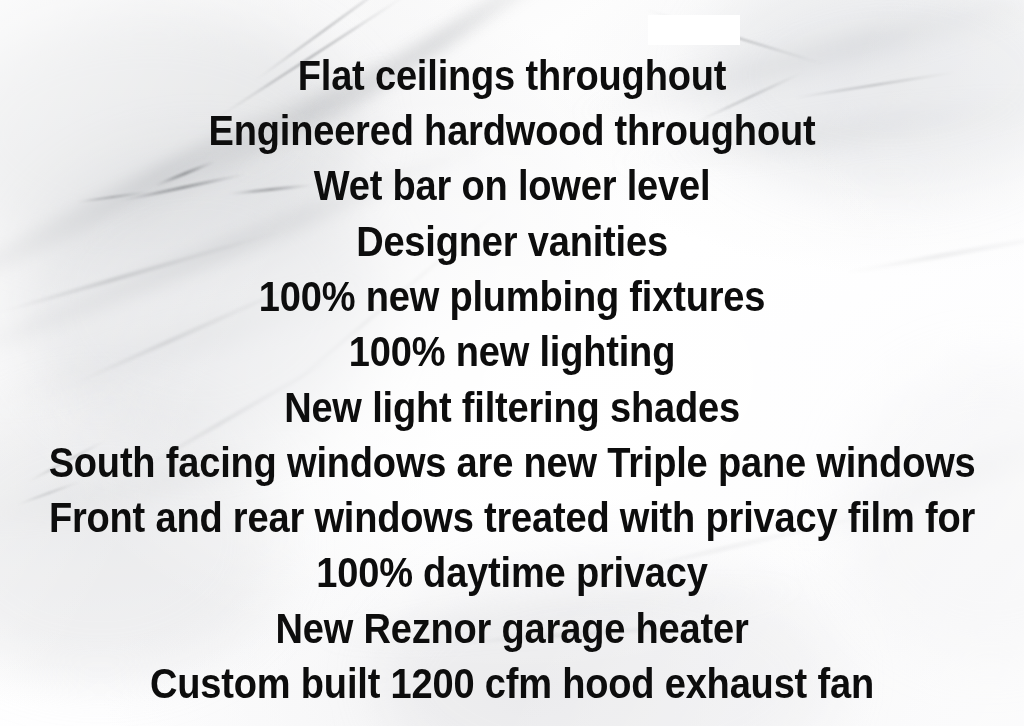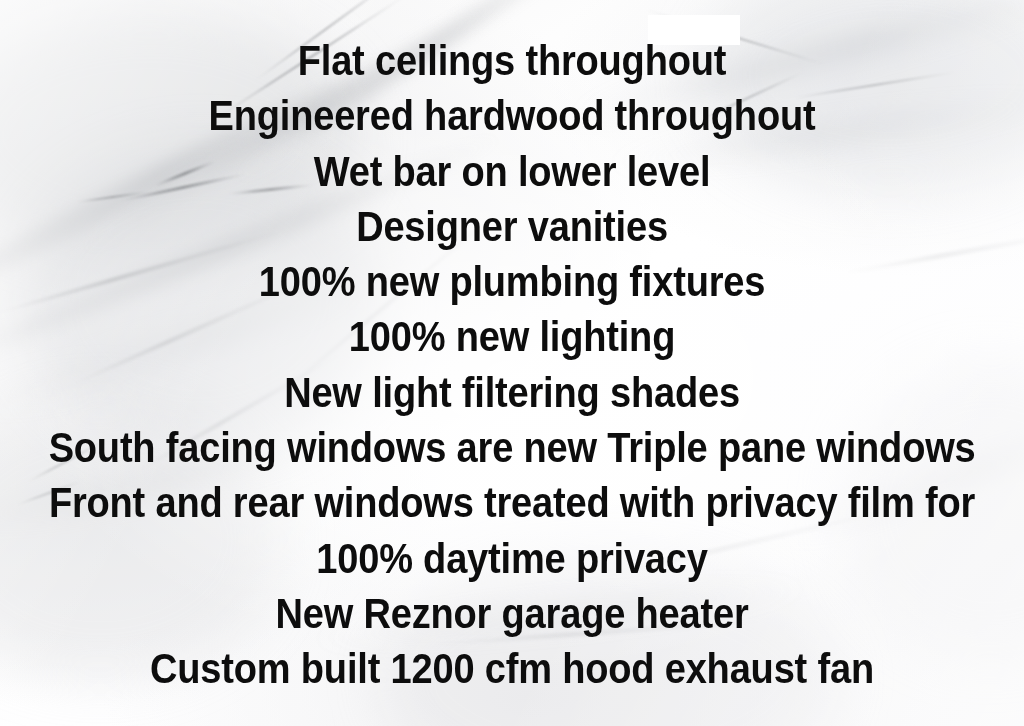--- a/index.html
+++ b/index.html
@@ -97,21 +97,21 @@
   .feature-list {
     position: absolute;
     left: 0;
     top: 0;
     width: 1024px;
     height: 726px;
     z-index: 8;
     display: flex;
     flex-direction: column;
     align-items: center;
-    justify-content: flex-start;
+    justify-content: center;
     padding-top: 33px;
     box-sizing: border-box;
   }
 
   .feature-line {
     display: block;
     width: 100%;
     text-align: center;
     color: #0d0d0d;
     font-size: 42px;

